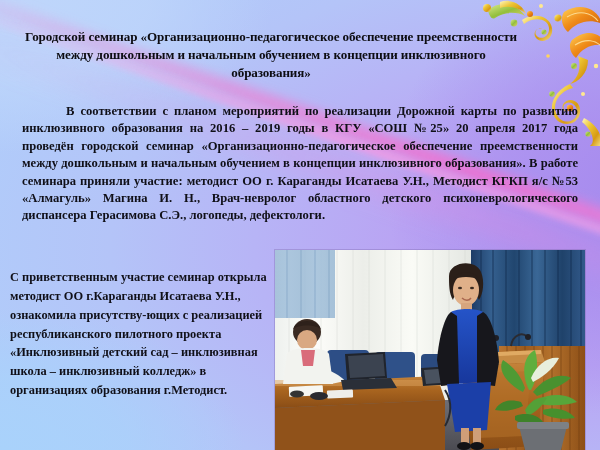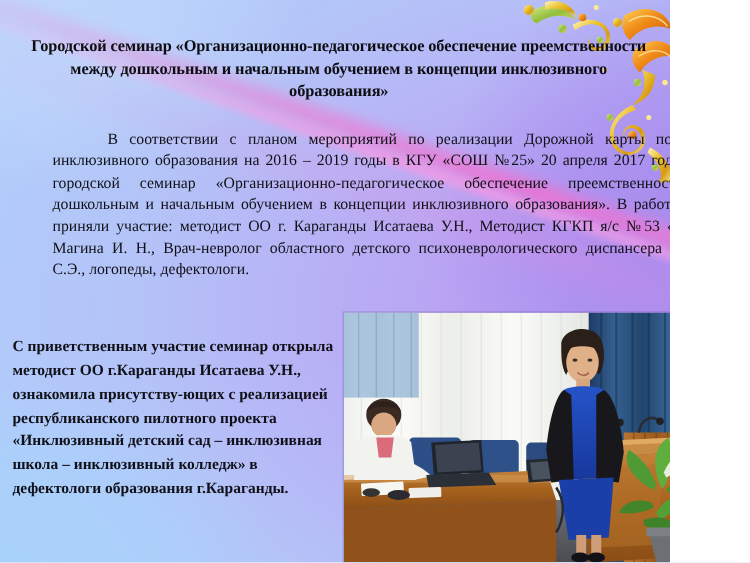--- a/index.html
+++ b/index.html
@@ -3,21 +3,21 @@
 <meta charset="utf-8">
 <title>Presentation Slide</title>
 <style>
   html, body {
     margin: 0;
     padding: 0;
     background: #ffffff;
   }
   #slide {
     position: relative;
-    width: 536px;
+    width: 600px;
     height: 450px;
     overflow: hidden;
     font-family: "Liberation Serif", "DejaVu Serif", serif;
     background: #b9c8f7;
   }
 
   
   .bg-base {
     position: absolute;
     inset: 0;
@@ -106,27 +106,26 @@
     font-size: 13.1px;
     line-height: 1.36;
     color: #0d0d12;
     letter-spacing: -0.1px;
   }
   .para-main {
     position: absolute;
     left: 22px;
     top: 103px;
     width: 556px;
-    font-weight: normal;
+    font-weight: bold;
     font-size: 12.6px;
     line-height: 1.38;
     color: #101018;
     text-align: justify;
     text-indent: 44px;
-    margin-left: 20px;
   }
   .para-second {
     position: absolute;
     left: 10px;
     top: 268px;
     width: 258px;
     font-weight: bold;
     font-size: 12.4px;
     line-height: 1.52;
     color: #101018;
@@ -213,21 +212,21 @@
       <circle cx="70" cy="60" r="1.8" fill="#ffd45e"></circle>
       <circle cx="105" cy="98" r="2" fill="#ffe98f"></circle>
     </svg>
   </div>
 
   <div class="title">Городской семинар «Организационно-педагогическое обеспечение преемственности между дошкольным  и начальным обучением в концепции инклюзивного образования»</div>
 
   <div class="para-main">В соответствии с планом мероприятий по реализации Дорожной карты по развитию инклюзивного образования на 2016 – 2019 годы в КГУ «СОШ №25» 20 апреля 2017 года  проведён городской семинар «Организационно-педагогическое обеспечение преемственности между дошкольным  и начальным обучением в концепции инклюзивного образования». В работе семинара приняли участие: методист ОО г. Караганды  Исатаева У.Н., Методист   КГКП я/с №53 «Алмагуль» Магина И. Н., Врач-невролог областного детского психоневрологического диспансера  Герасимова С.Э., логопеды, дефектологи.</div>
 
   <div class="para-second">
-    <span>С приветственным участие семинар открыла методист ОО </span><span class="u">г.Караганды</span><span> Исатаева У.Н., ознакомила присутству-ющих с реализацией республиканского пилотного проекта «Инклюзивный детский сад – инклюзивная школа – инклюзивный колледж» в дефектологи образования г.Караганды.</span>
+    <span>С приветственным участие семинар открыла методист ОО </span><span class="u">г.Караганды</span><span> Исатаева У.Н., ознакомила присутству-ющих с реализацией республиканского пилотного проекта «Инклюзивный детский сад – инклюзивная школа – инклюзивный колледж» в организациях образования г.Методист.</span>
   </div>
 
   <div class="photo">
     <svg viewBox="0 0 310 200" width="310" height="200" xmlns="http://www.w3.org/2000/svg">
       <defs>
         <linearGradient id="blinds" x1="0" y1="0" x2="1" y2="0">
           <stop offset="0%" stop-color="#eef1ee"></stop>
           <stop offset="20%" stop-color="#fdfdfa"></stop>
           <stop offset="45%" stop-color="#eceee9"></stop>
           <stop offset="70%" stop-color="#fafbf6"></stop>

